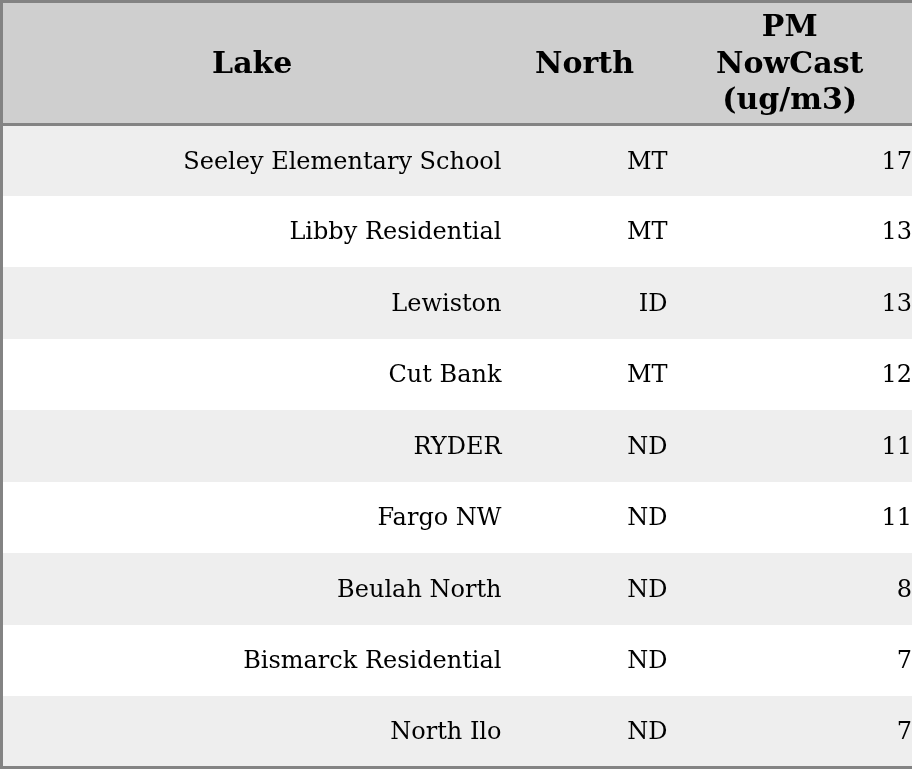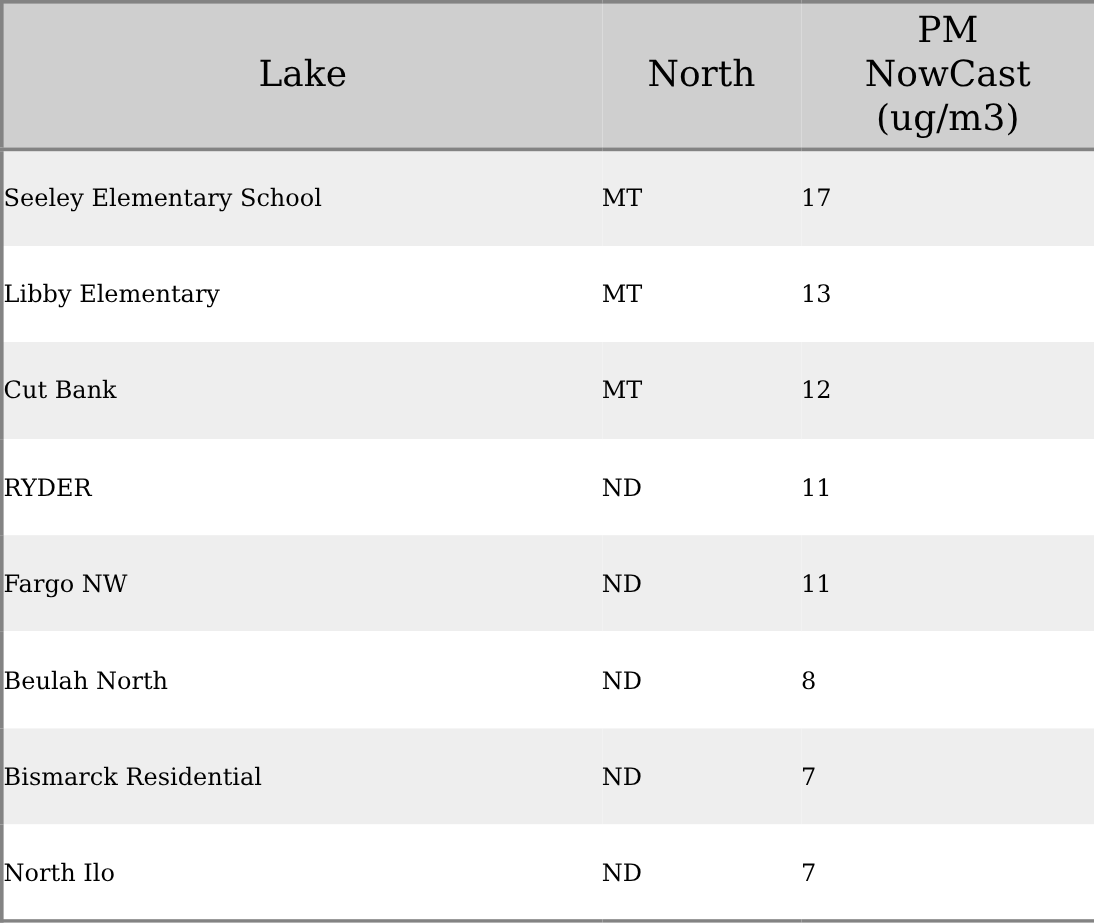--- a/index.html
+++ b/index.html
@@ -30,36 +30,36 @@
   col.col-site  { width: 500px; }
   col.col-state { width: 166px; }
   col.col-pm    { width: 246px; }
   thead th {
     background: var(--header-bg);
     border-bottom: 3px solid var(--border-color);
     height: 123px;
     padding: 0;
     text-align: center;
     vertical-align: middle;
-    font-weight: normal;
+    font-weight: bold;
     font-size: 30px;
     line-height: 1.2;
   }
   thead th .pm-head {
     display: inline-block;
     max-width: 162px;
     text-align: center;
     line-height: 1.22;
   }
   tbody td {
     height: 58px;
     padding: 0;
-    text-align: left;
+    text-align: right;
     vertical-align: middle;
-    font-size: 20px;
+    font-size: 24px;
     line-height: 1.1;
   }
   tbody tr:nth-child(odd)  { background: var(--row-alt-bg); }
   tbody tr:nth-child(even) { background: var(--row-bg); }
 </style>
 </head>
 <body>
 
 <table class="aq-table">
   <colgroup>
@@ -81,25 +81,30 @@
     </tr>
   </thead>
   <tbody>
   <tr>
     <td>Seeley Elementary School</td>
     <td>MT</td>
     <td>17</td>
   </tr>
 
   <tr>
-    <td>Libby Elementary</td>
+    <td>Libby Residential</td>
     <td>MT</td>
     <td>13</td>
   </tr>
 
+  <tr>
+    <td>Lewiston</td>
+    <td>ID</td>
+    <td>13</td>
+  </tr>
 
 
   <tr>
     <td>Cut Bank</td>
     <td>MT</td>
     <td>12</td>
   </tr>
 
   <tr>
     <td>RYDER</td>

